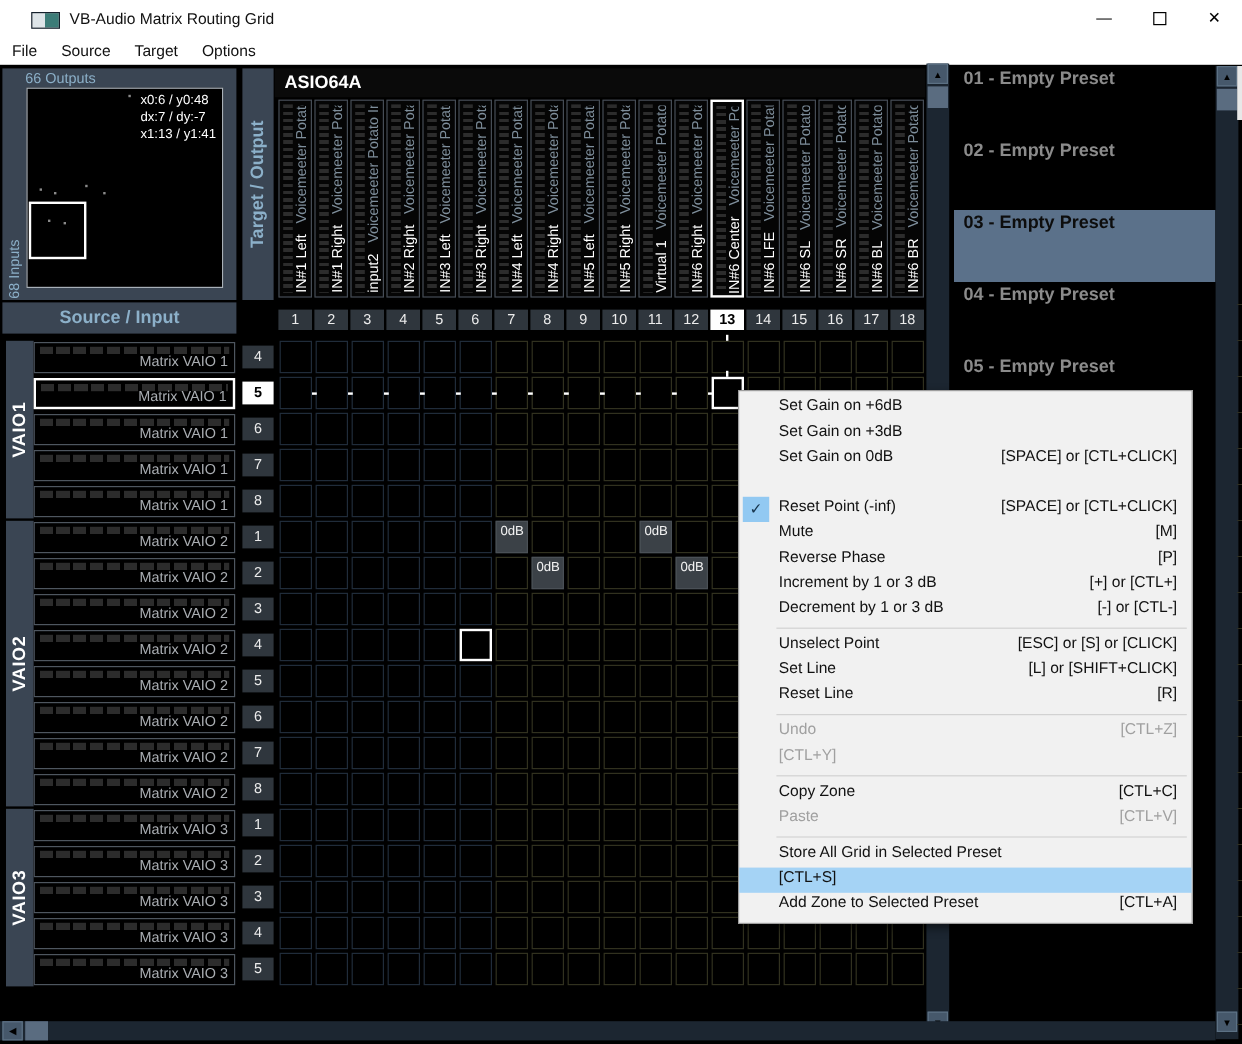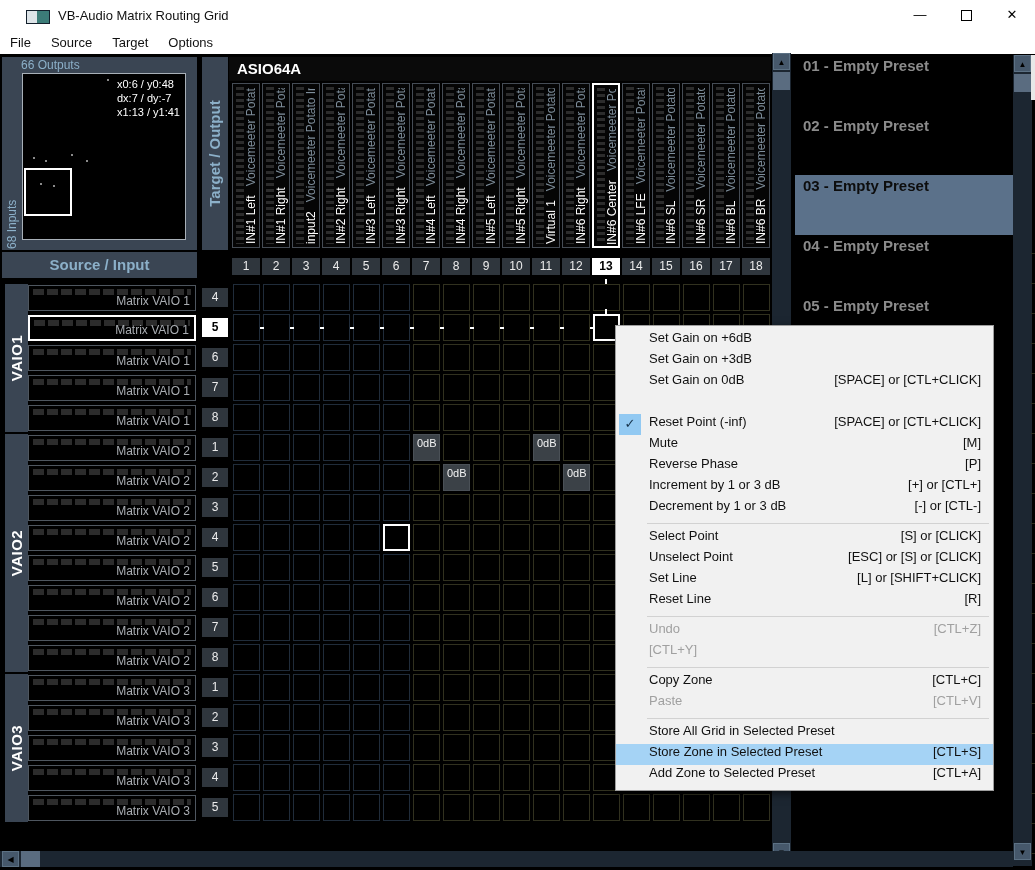--- a/index.html
+++ b/index.html
@@ -758,25 +758,20 @@
         <span class="mshort">[+] or [CTL+]</span>
       </div>
       <div class="mrow">
         <span class="mgut"></span>
         <span class="mlabel">Decrement by 1 or 3 dB</span>
         <span class="mshort">[-] or [CTL-]</span>
       </div>
       <div class="msep"></div>
       <div class="mrow">
         <span class="mgut"></span>
-        <span class="mlabel">Select Point</span>
-        <span class="mshort">[S] or [CLICK]</span>
-      </div>
-      <div class="mrow">
-        <span class="mgut"></span>
         <span class="mlabel">Unselect Point</span>
         <span class="mshort">[ESC] or [S] or [CLICK]</span>
       </div>
       <div class="mrow">
         <span class="mgut"></span>
         <span class="mlabel">Set Line</span>
         <span class="mshort">[L] or [SHIFT+CLICK]</span>
       </div>
       <div class="mrow">
         <span class="mgut"></span>
@@ -804,21 +799,20 @@
         <span class="mlabel">Paste</span>
         <span class="mshort">[CTL+V]</span>
       </div>
       <div class="msep"></div>
       <div class="mrow">
         <span class="mgut"></span>
         <span class="mlabel">Store All Grid in Selected Preset</span>
       </div>
       <div class="mrow hl">
         <span class="mgut"></span>
-        <span class="mlabel">Store Zone in Selected Preset</span>
         <span class="mshort">[CTL+S]</span>
       </div>
       <div class="mrow">
         <span class="mgut"></span>
         <span class="mlabel">Add Zone to Selected Preset</span>
         <span class="mshort">[CTL+A]</span>
       </div>
     </div>
 </div>
 

